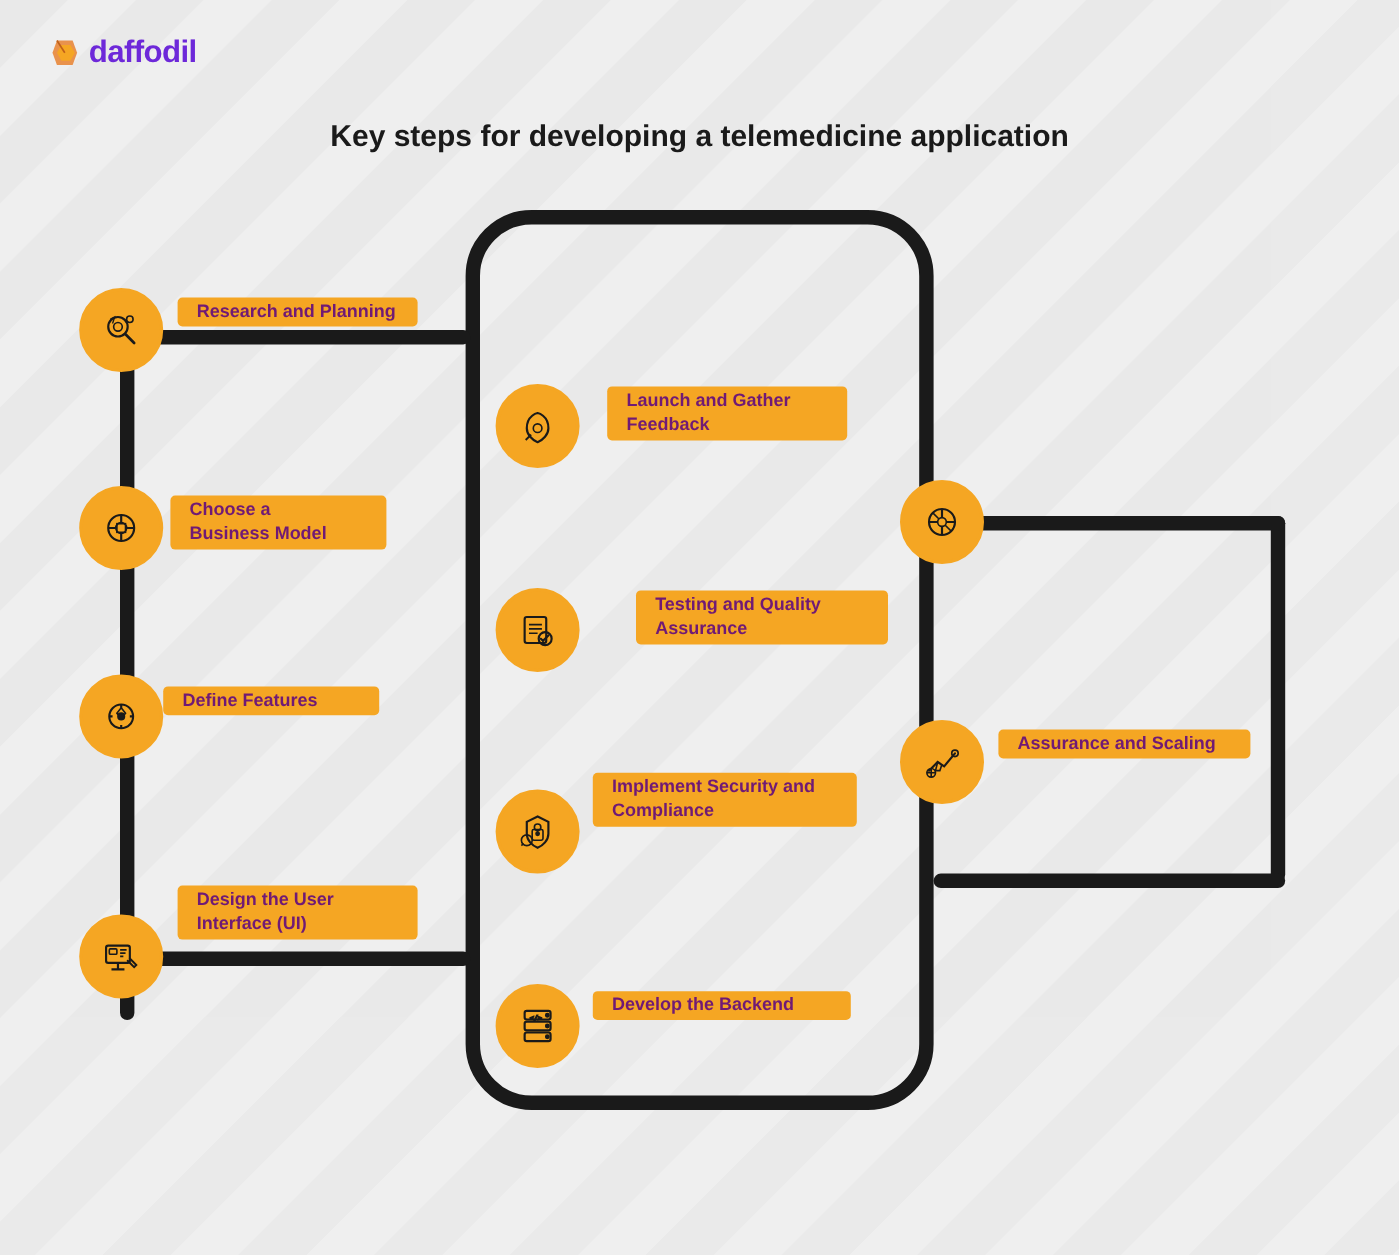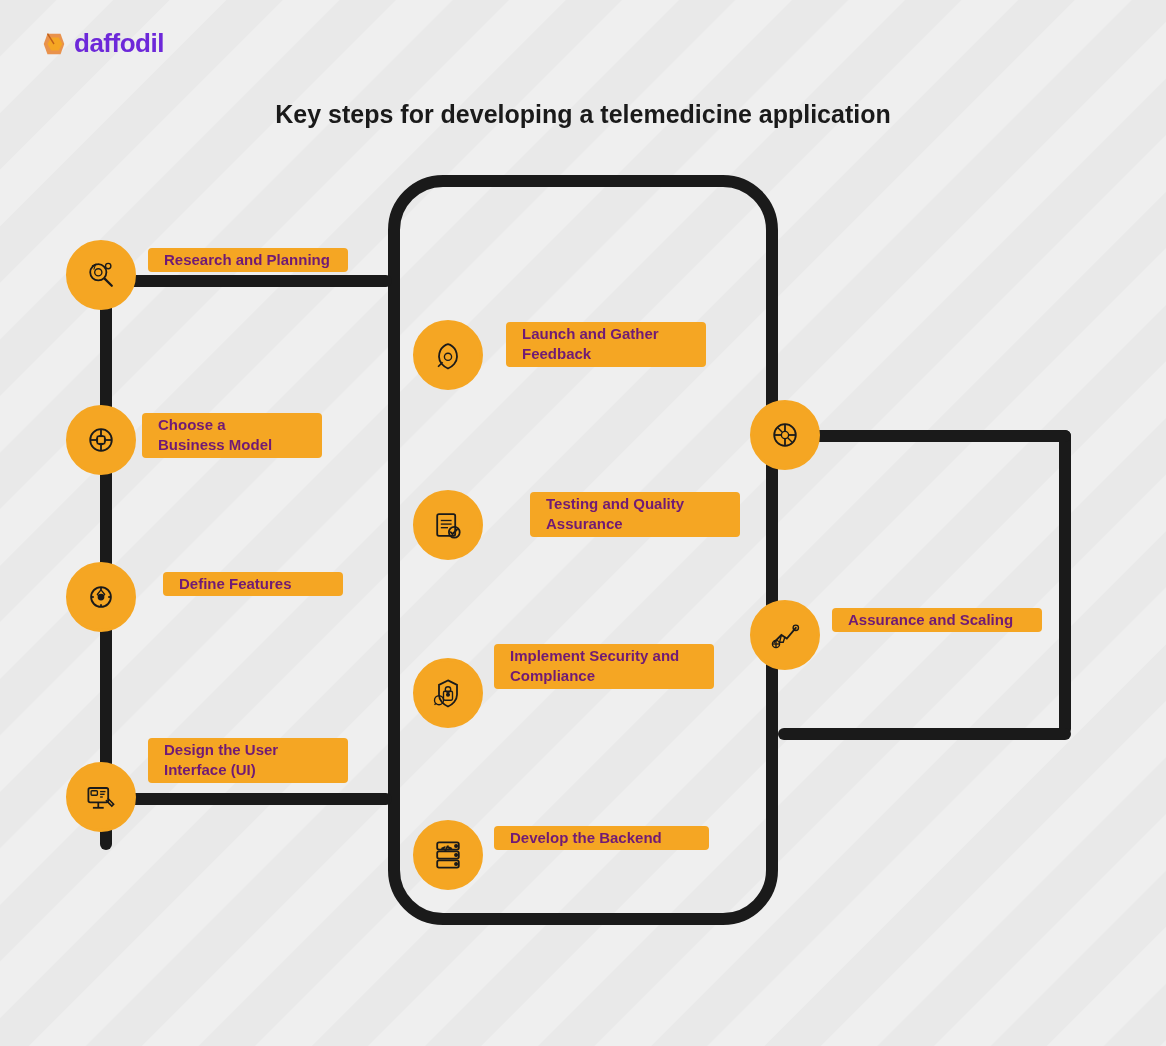--- a/index.html
+++ b/index.html
@@ -196,21 +196,21 @@
     <svg viewBox="0 0 40 40">
       <circle cx="20" cy="20" r="11" stroke="#1a1a1a" stroke-width="2" fill="none"></circle>
       <polygon points="20,12 24,17 20,22 16,17" stroke="#1a1a1a" stroke-width="1.5" fill="none"></polygon>
       <circle cx="20" cy="20" r="3" stroke="#1a1a1a" stroke-width="1.5" fill="#1a1a1a"></circle>
       <line x1="20" y1="9" x2="20" y2="12" stroke="#1a1a1a" stroke-width="2"></line>
       <line x1="20" y1="28" x2="20" y2="31" stroke="#1a1a1a" stroke-width="2"></line>
       <line x1="9" y1="20" x2="12" y2="20" stroke="#1a1a1a" stroke-width="2"></line>
       <line x1="28" y1="20" x2="31" y2="20" stroke="#1a1a1a" stroke-width="2"></line>
     </svg>
   </div>
-  <div class="step-label" style="left:163px;top:572px;min-width:180px;">
+  <div class="step-label" style="left:136px;top:572px;min-width:180px;">
     <span>Define Features</span>
   </div>
 
   <div class="step-node" style="left:66px;top:762px;">
     <svg viewBox="0 0 40 40">
       <rect x="6" y="10" width="22" height="16" rx="2" stroke="#1a1a1a" stroke-width="2" fill="none"></rect>
       <line x1="17" y1="26" x2="17" y2="32" stroke="#1a1a1a" stroke-width="2"></line>
       <line x1="11" y1="32" x2="23" y2="32" stroke="#1a1a1a" stroke-width="2"></line>
       <rect x="9" y="13" width="7" height="5" rx="1" stroke="#1a1a1a" stroke-width="1.5" fill="none"></rect>
       <line x1="19" y1="14" x2="25" y2="14" stroke="#1a1a1a" stroke-width="1.5"></line>

